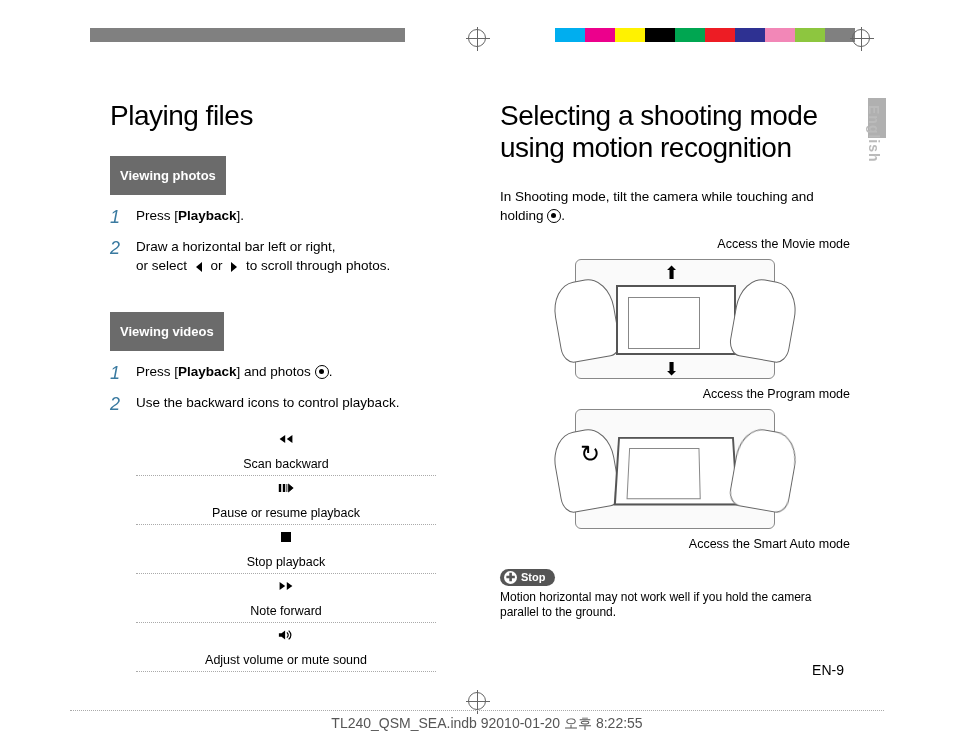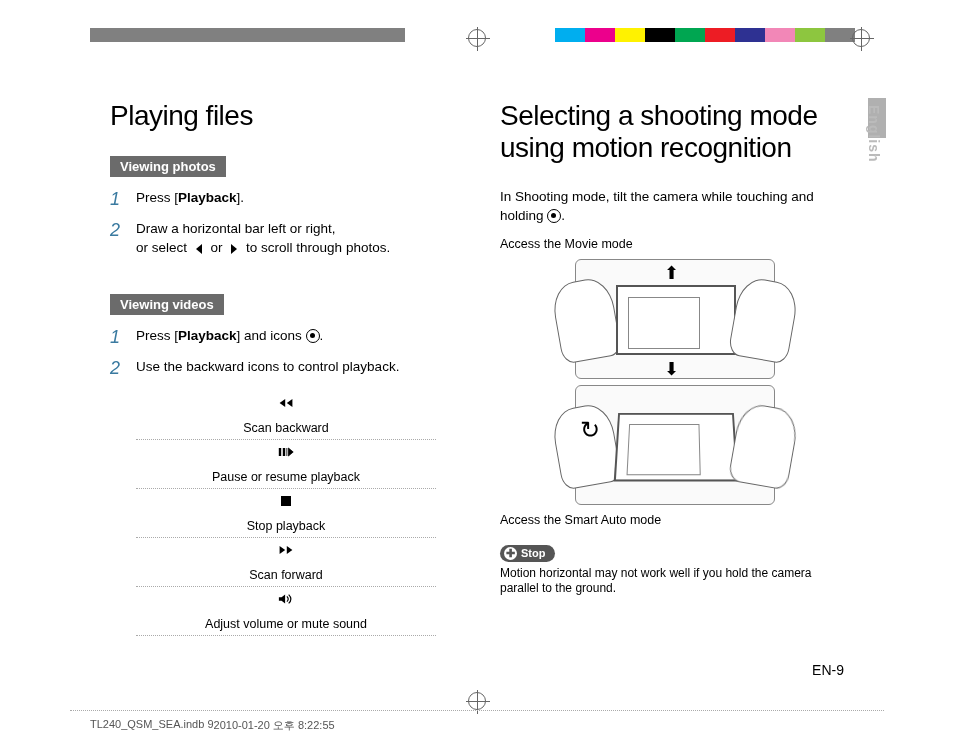--- a/index.html
+++ b/index.html
@@ -40,41 +40,41 @@
     gap: 40px;
   }
   .col { width: 350px; }
   h1 { font-size: 28px; font-weight: 400; margin-bottom: 24px; font-family: Arial, sans-serif; letter-spacing: -0.5px; }
   .section-tag {
     display: inline-block;
     background: #6b6b6b;
     color: #fff;
     font-size: 13px;
     font-weight: bold;
-    padding: 3px 10px;
+    padding: 12px 10px;
     margin-bottom: 10px;
   }
   .step { display: flex; gap: 10px; margin-bottom: 6px; font-size: 13.5px; line-height: 1.4; }
   .step-num { font-size: 18px; color: #3a7aa0; font-style: italic; font-weight: 300; width: 16px; flex-shrink: 0; }
   .step-body { padding-top: 2px; }
   .sub { font-size: 12px; color: #444; margin-top: 4px; padding-left: 8px; text-indent: -6px; }
   .icon-table { margin-top: 10px; margin-left: 26px; width: 300px; font-size: 12.5px; }
   .icon-row { display: flex; align-items: center; border-bottom: 1px dotted #aaa; padding: 4px 0; gap: 12px; flex-direction: column; }
   .icon-cell { width: 24px; text-align: center; }
   .intro { font-size: 13.5px; line-height: 1.4; margin-bottom: 11px; }
   .diagram {
     border: 1px solid #888;
     border-radius: 6px;
     width: 200px;
     height: 120px;
     margin: 6px auto 6px auto;
     position: relative;
     background: #fafafa;
   }
-  .diagram-caption { font-size: 12.5px; text-align: left; margin: 8px 0; }
+  .diagram-caption { font-size: 12.5px; text-align: right; margin: 8px 0; }
   .hand { position: absolute; width: 60px; height: 80px; border: 1.5px solid #666; border-radius: 40% 40% 20% 20%; background: #fff; }
   .hand-l { left: -20px; top: 20px; transform: rotate(-10deg); }
   .hand-r { right: -20px; top: 20px; transform: rotate(10deg); }
   .screen { position: absolute; left: 40px; top: 25px; width: 120px; height: 70px; border: 2px solid #555; background: #fff; }
   .screen::before { content: ""; position: absolute; left: 10px; top: 10px; width: 70px; height: 50px; border: 1px solid #888; }
   .note-badge {
     display: inline-flex;
     align-items: center;
     background: #555;
     color: #fff;
@@ -92,21 +92,21 @@
     right: 72px;
     top: 105px;
     writing-mode: vertical-rl;
     font-size: 14px;
     color: #bbb;
     font-weight: bold;
     letter-spacing: 1px;
   }
   .lang-gray-block { position: absolute; right: 68px; top: 98px; width: 18px; height: 40px; background: #b0b0b0; }
   .page-num { position: absolute; right: 110px; bottom: 75px; font-size: 14px; margin-top: 8px; }
-  .footer { position: absolute; bottom: 20px; left: 90px; right: 70px; font-size: 11px; color: #555; display: flex; justify-content: flex-start; border-top: 0; }
+  .footer { position: absolute; bottom: 20px; left: 90px; right: 70px; font-size: 14px; color: #555; display: flex; justify-content: center; border-top: 0; }
   .dotline { border-top: 1px dotted #aaa; position: absolute; bottom: 42px; left: 70px; right: 70px; }
   svg.ic { width: 16px; height: 12px; vertical-align: middle; }
   .tiny-circle { display: inline-block; width: 14px; height: 14px; border: 1.5px solid #000; border-radius: 50%; position: relative; vertical-align: middle; }
   .tiny-circle::after { content: ""; position: absolute; left: 3px; top: 3px; width: 5px; height: 5px; background: #000; border-radius: 50%; }
   .cam-tilt { position: absolute; width: 30px; color: #000; font-size: 24px; }
   .arr-up { position: absolute; left: 88px; top: 2px; font-size: 18px; }
   .arr-dn { position: absolute; left: 88px; bottom: -2px; font-size: 18px; }
 </style>
 </head>
 <body>
@@ -163,21 +163,21 @@
       </div>
     </div>
 
     <div style="height:30px"></div>
 
     <div class="section-tag">Viewing videos</div>
 
     <div class="step">
       <div class="step-num">1</div>
       <div class="step-body">
-        <span>Press [</span><b>Playback</b><span>] and icons </span>
+        <span>Press [</span><b>Playback</b><span>] and photos </span>
         <span class="tiny-circle"></span><span>.</span>
       </div>
     </div>
 
     <div class="step">
       <div class="step-num">2</div>
       <div class="step-body">
         <span>Use the backward icons to control playback.</span>
       </div>
     </div>
@@ -200,21 +200,21 @@
       <div class="icon-row">
         <div class="icon-cell"><svg class="ic" viewBox="0 0 12 12">
               <rect x="1" y="1" width="10" height="10" fill="#000"></rect>
             </svg></div>
         <div>Stop playback</div>
       </div>
       <div class="icon-row">
         <div class="icon-cell"><svg class="ic" viewBox="0 0 20 12">
               <path d="M2 1 L9 6 L2 11 Z M11 1 L18 6 L11 11 Z" fill="#000"></path>
             </svg></div>
-        <div>Scan forward</div>
+        <div>Note forward</div>
       </div>
       <div class="icon-row">
         <div class="icon-cell"><svg class="ic" viewBox="0 0 18 12">
               <path d="M1 4 L4 4 L8 1 L8 11 L4 8 L1 8 Z" fill="#000"></path>
               <path d="M10 3 Q13 6 10 9 M12 1 Q17 6 12 11" fill="none" stroke="#000" stroke-width="1.3"></path>
             </svg></div>
         <div>Adjust volume or mute sound</div>
       </div>
     </div>
   </div>
@@ -228,20 +228,21 @@
     </div>
 
     <div class="diagram-caption">Access the Movie mode</div>
     <div class="diagram">
       <div class="hand hand-l"></div>
       <div class="screen"></div>
       <div class="hand hand-r"></div>
       <div class="arr-up">⬆</div>
       <div class="arr-dn">⬇</div>
     </div>
+    <div class="diagram-caption">Access the Program mode</div>
 
     <div class="diagram">
       <div class="hand hand-l"></div>
       <div class="screen" style="transform: perspective(200px) rotateX(12deg);"></div>
       <div class="hand hand-r"></div>
       <div class="cam-tilt" style="left:4px; top:30px">↻</div>
     </div>
     <div class="diagram-caption">Access the Smart Auto mode</div>
 
     <div class="note-badge">

